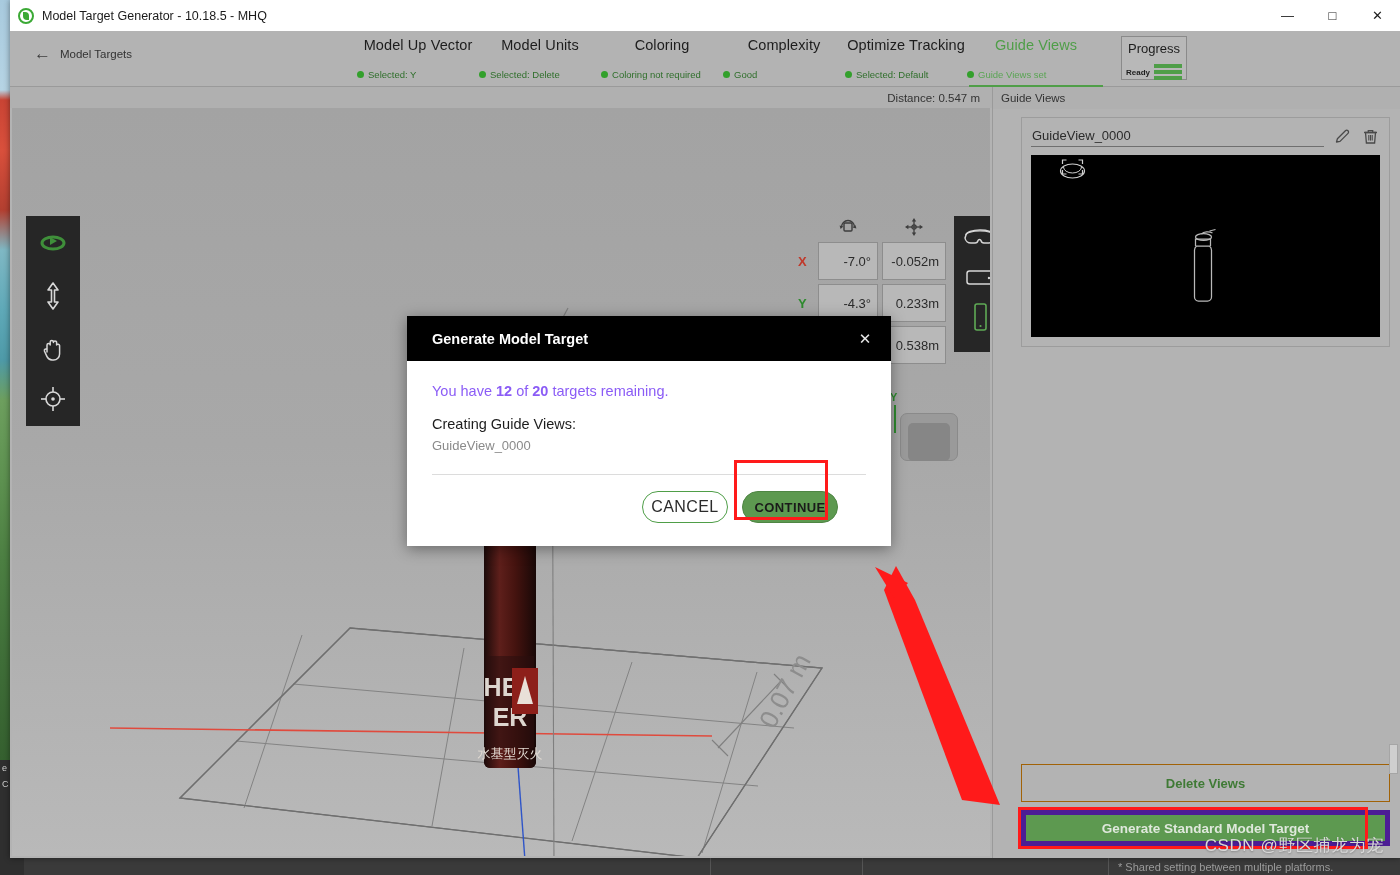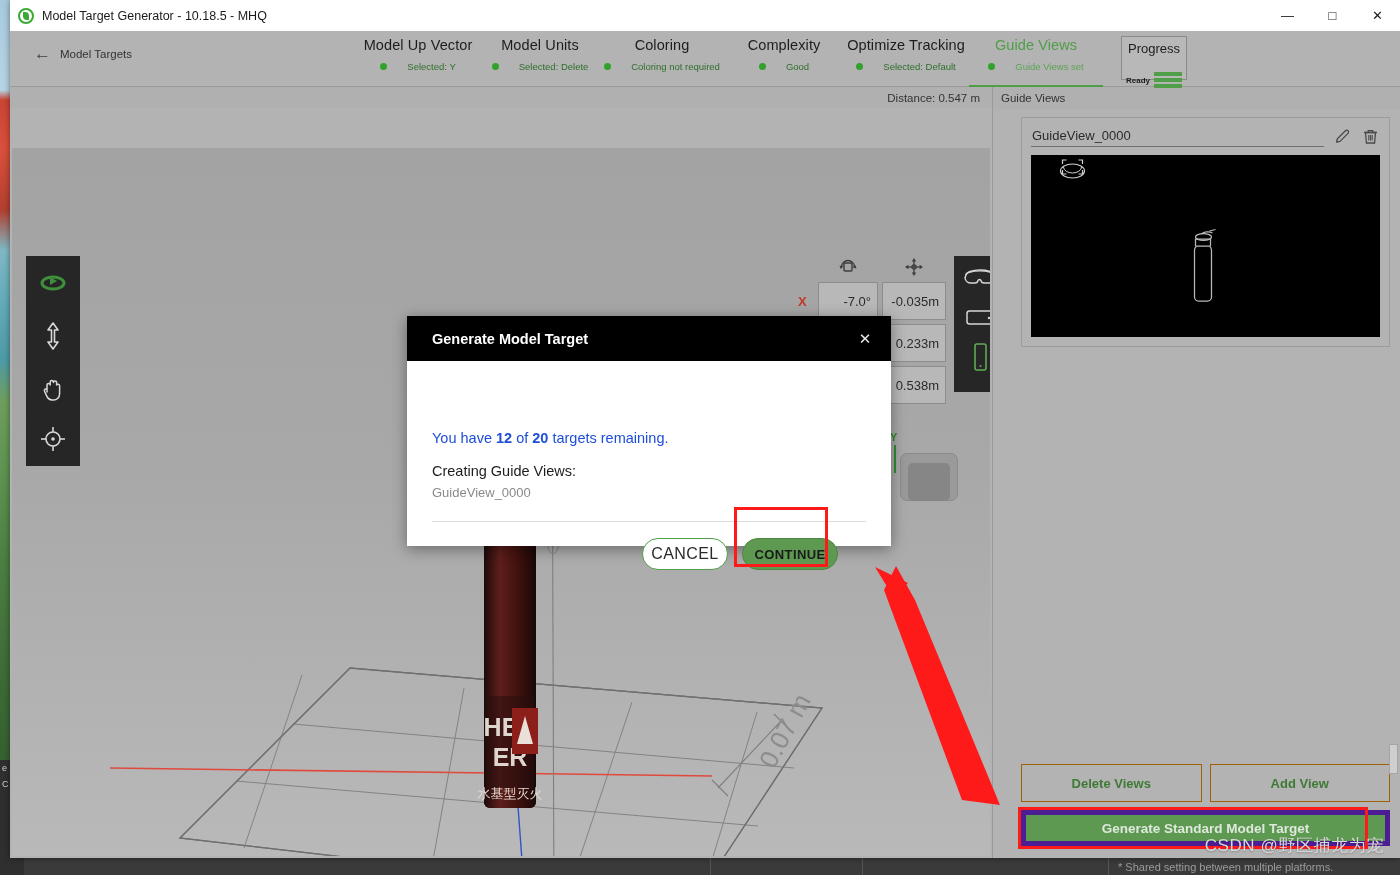--- a/index.html
+++ b/index.html
@@ -72,44 +72,44 @@
     position: relative; flex-shrink: 0; border-bottom: 1px solid #9a9a9a;
   }
   #back-link { display:flex; align-items:center; gap:9px; margin-left: 24px; margin-top: 14px; }
   #back-arrow { font-size: 17px; color: #3c3c3c; line-height: 1; }
   #back-label { font-size: 11.5px; color: #333; }
   #tabs { display: flex; margin-left: 225px; height: 56px; }
   .tab {
     width: 122px; text-align: center; padding-top: 6px; position: relative; height: 56px;
   }
   .tab .t-title { font-size: 14.5px; color: #1d1d1d; letter-spacing: .1px; }
-  .tab .t-sub { font-size: 9.5px; color: #2f6f2b; margin-top: 8px; display:flex; align-items:center; justify-content:center; gap:20px;}
+  .tab .t-sub { font-size: 9.5px; color: #2f6f2b; margin-top: 16px; display:flex; align-items:center; gap:4px;}
   .dot { width:7px; height:7px; border-radius:50%; background:#33a02c; display:inline-block; flex-shrink:0;}
   .tab.active .t-title { color: #4f9e48; }
   .tab.active .t-sub { color: #5aa554; }
   .tab.active::after {
     content:""; position:absolute; left:2px; right:2px; bottom:0; height:2.5px; background:#4f9e48;
   }
   #tab-guide { width: 138px; }
   #progress-box {
     margin-left: 16px; margin-top: 5px; width: 66px; height: 44px;
     border: 1px solid #8a8a8a; background: #b8b8b8;
     display:flex; flex-direction:column; align-items:center; padding-top:4px;
   }
   #progress-title { font-size: 13px; color:#1d1d1d; }
-  #progress-row { display:flex; align-items:center; gap:4px; margin-top:16px; }
+  #progress-row { display:flex; align-items:center; gap:4px; margin-top:8px; }
   #progress-ready { font-size: 8px; color:#1d1d1d; font-weight:bold; }
   #progress-bars { display:flex; flex-direction:column; gap:2px; }
   #progress-bars i { display:block; width:28px; height:4px; background:#4f9e48; }
 
   
   #body { flex: 1; display: flex; min-height: 0; }
 
   
-  #viewcol { width: 982px; display:flex; flex-direction:column; background:#b3b3b3;gap:40px; }
+  #viewcol { width: 982px; display:flex; flex-direction:column; background:#b3b3b3; }
   #dist-bar {
     height: 21px; background:#b0b0b0; display:flex; align-items:center;
     justify-content:flex-end; padding-right: 12px; font-size: 11.5px; color:#333;
   }
   #viewport {
     flex:1; position: relative; overflow: hidden;
     background: linear-gradient(to bottom, #a3a3a3 0%, #a8a8a8 45%, #b9b9b9 100%);
     margin: 0 2px 2px 2px;
   }
 
@@ -200,21 +200,21 @@
     background:#ffffff; box-shadow: 0 3px 14px rgba(0,0,0,.4);
   }
   #modal-head {
     height:45px; background:#000; display:flex; align-items:center;
     padding: 0 16px 0 25px;
   }
   #modal-title { color:#fff; font-size:14.5px; font-weight:bold; }
   #modal-close { margin-left:auto; color:#e8e8e8; font-size:15px; width:20px;height:20px;
                  display:flex;align-items:center;justify-content:center;}
   #modal-body { padding: 22px 25px 0 25px; }
-  #modal-line1 { font-size:14.5px; color:#1d4ed8;margin-top:47px; }
+  #modal-line1 { font-size:14.5px; color:#8b5cf6; }
   #modal-line1 b { font-weight:bold; }
   #modal-line2 { font-size:14.5px; color:#1d1d1d; margin-top:17px; }
   #modal-line3 { font-size:13px; color:#8a8a8a; margin-top:6px; }
   #modal-rule { height:1px; background:#dcdcdc; margin-top:21px; }
   #modal-actions { display:flex; justify-content:flex-end; gap:14px; padding: 16px 28px 0 0; position:relative; }
   #cancel-btn {
     width:86px; height:32px; border:1px solid #4f9e48; border-radius:16px;
     background:#fff; color:#2b2b2b; font-size:16px; letter-spacing:.4px;
     display:flex; align-items:center; justify-content:center;
   }
@@ -461,21 +461,21 @@
                 <polygon points="10,1 12.2,4.4 7.8,4.4" fill="#3d3d3d"></polygon>
                 <polygon points="10,19 12.2,15.6 7.8,15.6" fill="#3d3d3d"></polygon>
                 <polygon points="1,10 4.4,7.8 4.4,12.2" fill="#3d3d3d"></polygon>
                 <polygon points="19,10 15.6,7.8 15.6,12.2" fill="#3d3d3d"></polygon>
                 <circle cx="10" cy="10" r="2.2" fill="none" stroke="#3d3d3d" stroke-width="1.2"></circle>
               </svg>
             </div>
 
             <div class="xlabel x">X</div>
             <div class="xcell">-7.0°</div>
-            <div class="xcell">-0.035m</div>
+            <div class="xcell">-0.052m</div>
 
             <div class="xlabel y">Y</div>
             <div class="xcell">-4.3°</div>
             <div class="xcell">0.233m</div>
 
             <div class="xlabel z">Z</div>
             <div class="xcell">0.0°</div>
             <div class="xcell">0.538m</div>
           </div>
 
@@ -555,21 +555,20 @@
                 <path d="M150 79 a7 4 0 0 1 11 -1"></path>
                 <path d="M158 76 l6 -1.5"></path>
               </g>
             </svg>
           </div>
         </div>
       </div>
 
       <div id="gv-buttons">
         <div class="outline-btn">Delete Views</div>
-        <div class="outline-btn">Add View</div>
       </div>
 
       <div id="gv-generate-wrap">
         <div id="gen-btn">Generate Standard Model Target</div>
         <div id="gen-highlight"></div>
       </div>
 
       <div id="rb-scroll"></div>
     </div>
   </div>

